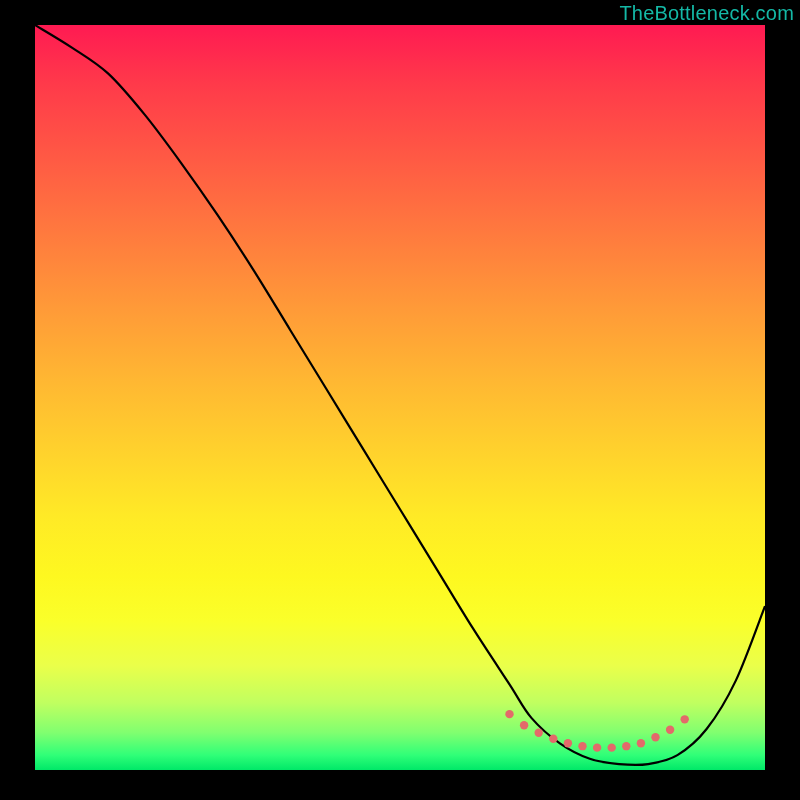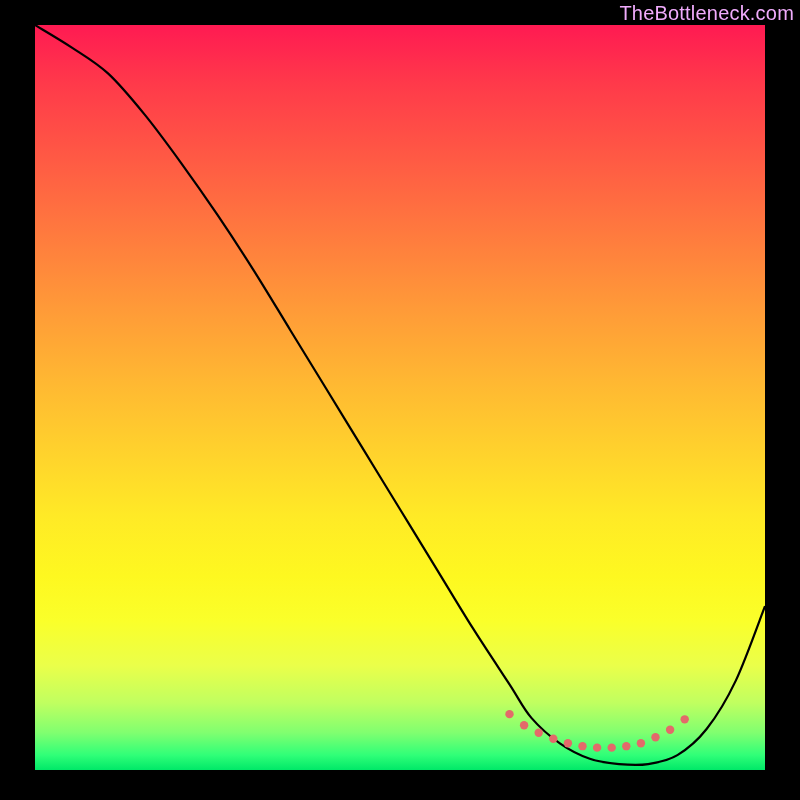--- a/index.html
+++ b/index.html
@@ -9,21 +9,21 @@
     width: 800px;
     height: 800px;
     overflow: hidden;
     position: relative;
     font-family: Arial, Helvetica, sans-serif;
   }
   .watermark {
     position: absolute;
     top: 2px;
     right: 6px;
-    color: #f0abfc;
+    color: #14b8a6;
     font-size: 20px;
     font-weight: 500;
     z-index: 10;
     letter-spacing: 0.2px;
   }
   .plot-frame {
     position: absolute;
     left: 35px;
     top: 25px;
     width: 730px;

